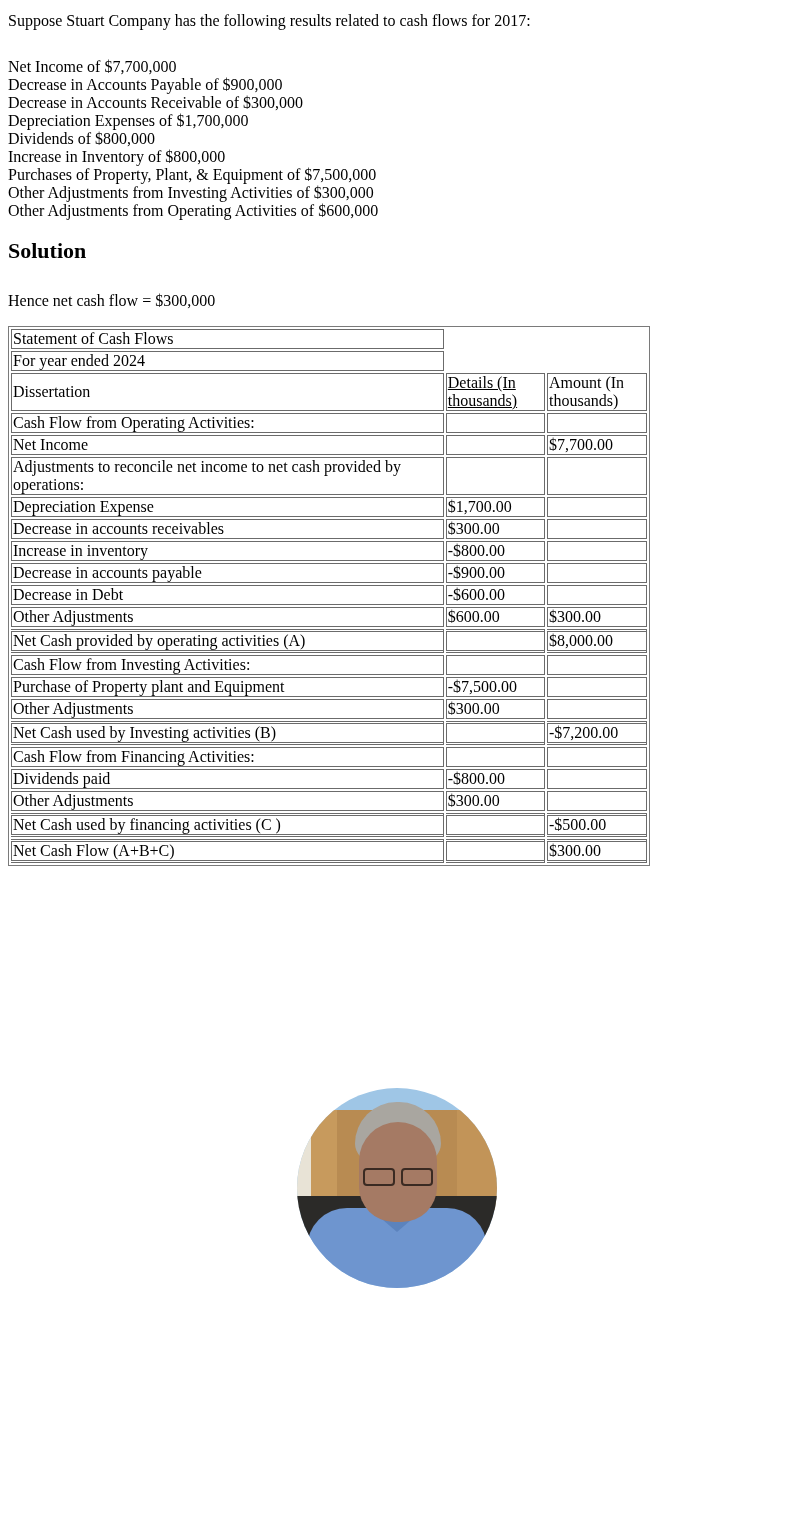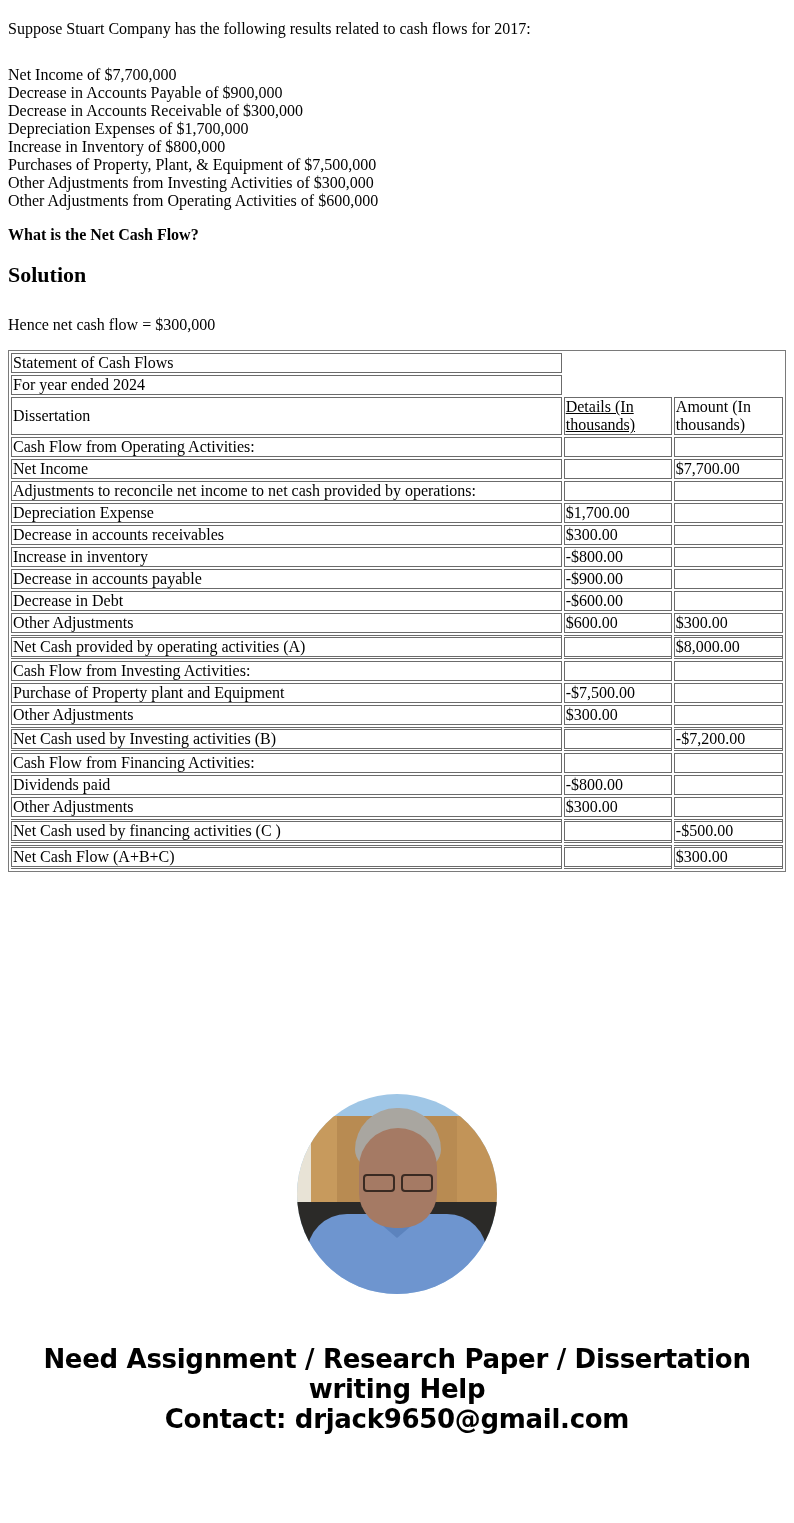--- a/index.html
+++ b/index.html
@@ -3,37 +3,37 @@
 <meta charset="utf-8">
 <style>
   html, body { margin: 0; padding: 0; background: #ffffff; }
   body {
     width: 794px;
     font-family: "Liberation Serif", "DejaVu Serif", serif;
     font-size: 16px;
     color: #000;
     line-height: 18px;
   }
-  .wrap { padding: 12px 8px; }
+  .wrap { padding: 4px 8px; }
   p { margin: 0; }
   .intro { padding-top: 8px; }
   .p-gap { margin-top: 28px; }
   .facts div { height: 18px; }
   .question { font-weight: bold; margin-top: 16px; }
   h3.solution {
     font-size: 22px; font-weight: bold; margin: 20px 0 0 0; line-height: 22px;
   }
   .answer { margin-top: 30px; }
 
   table.cf {
     margin-top: 16px;
     border: 1px solid #7a7a7a;
     border-collapse: separate;
     border-spacing: 2px;
-    width: 778px;
+    width: 642px;
     font-size: 16px;
   }
   table.cf td {
     border: 1px solid #6b6b6b;
     padding: 0 1px;
     height: 18px;
     vertical-align: middle;
     line-height: 18px;
   }
   td.c-part { width: 546px; }
@@ -98,27 +98,27 @@
 <body>
 
 <div class="wrap">
   <p class="intro">Suppose Stuart Company has the following results related to cash flows for 2017:</p>
 
   <div class="facts p-gap">
     <div>Net Income of $7,700,000</div>
     <div>Decrease in Accounts Payable of $900,000</div>
     <div>Decrease in Accounts Receivable of $300,000</div>
     <div>Depreciation Expenses of $1,700,000</div>
+    <div>Dividends of $800,000</div>
     <div>Increase in Inventory of $800,000</div>
     <div>Purchases of Property, Plant, &amp; Equipment of $7,500,000</div>
     <div>Other Adjustments from Investing Activities of $300,000</div>
     <div>Other Adjustments from Operating Activities of $600,000</div>
   </div>
 
-  <p class="question">What is the Net Cash Flow?</p>
 
   <h3 class="solution">Solution</h3>
   <p class="answer">Hence net cash flow = $300,000</p>
 
   <table class="cf">
     <tbody>
         <tr>
       <td class="c-part">Statement of Cash Flows</td>
       <td class="blank-corner" colspan="2" rowspan="2"></td>
     </tr>
@@ -239,18 +239,13 @@
       <div class="collar"></div>
       <div class="hair"></div>
       <div class="face"></div>
       <div class="glasses">
           <span></span>
           <span></span>
         </div>
     </div>
   </div>
 
-  <div class="promo">
-    <div>Need Assignment / Research Paper / Dissertation</div>
-    <div>writing Help</div>
-    <div>Contact: drjack9650@gmail.com</div>
-  </div>
 </div>
 
 </body></html>

